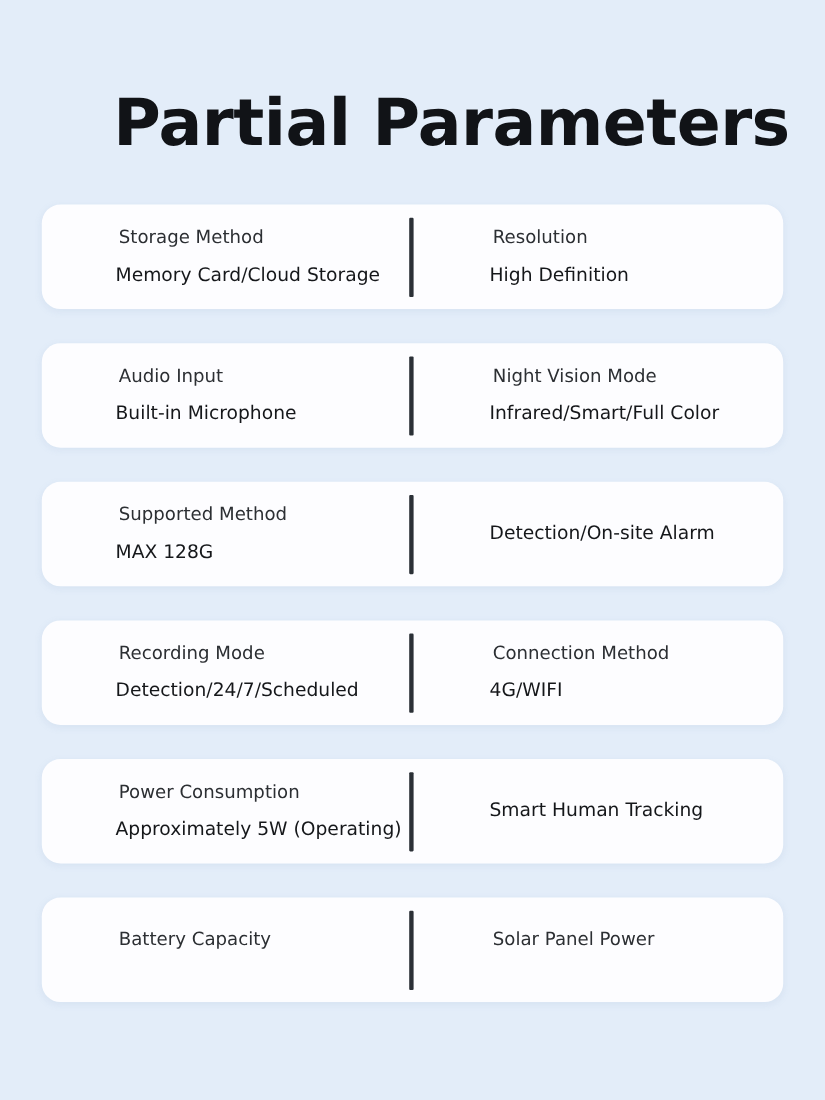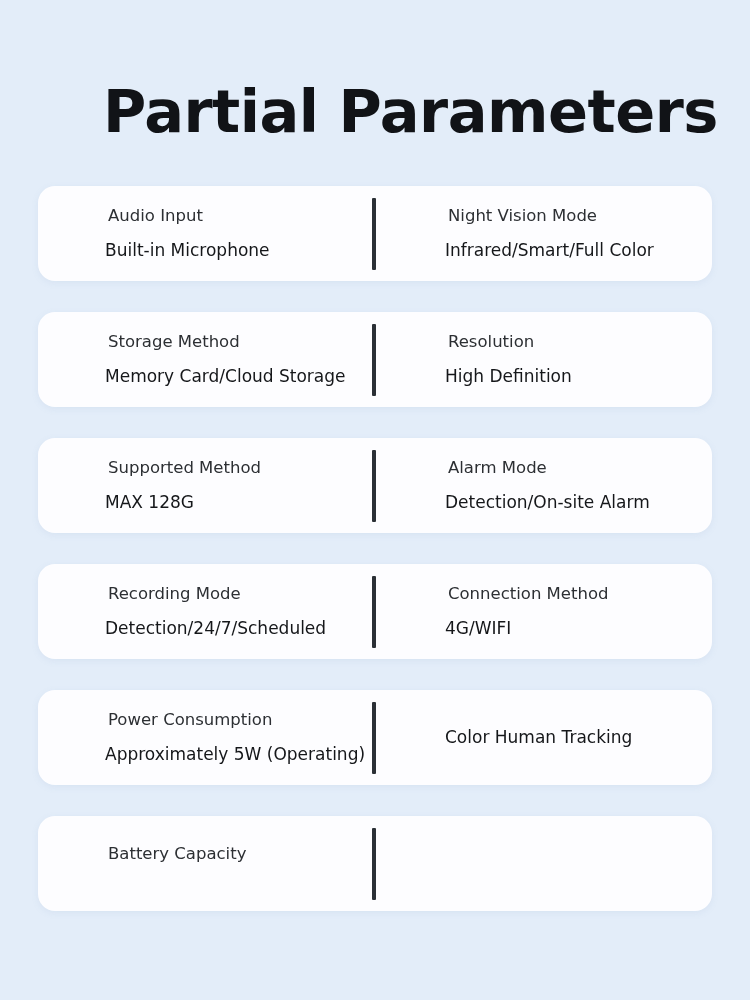--- a/index.html
+++ b/index.html
@@ -118,53 +118,52 @@
 
 <div class="page">
 
   <h1 class="page-title">Partial Parameters</h1>
 
   <div class="spec-list">
 
     <div class="spec-card">
       <div class="card-inner">
         <div class="spec-col left">
+          <div class="spec-label">Storage Method</div>
+          <div class="spec-value">Memory Card/Cloud Storage</div>
+        </div>
+        <div class="spec-col right">
+          <div class="spec-label">Resolution</div>
+          <div class="spec-value">High Definition</div>
+        </div>
+      </div>
+      <div class="card-divider"></div>
+    </div>
+
+    <div class="spec-card">
+      <div class="card-inner">
+        <div class="spec-col left">
           <div class="spec-label">Audio Input</div>
           <div class="spec-value">Built-in Microphone</div>
         </div>
         <div class="spec-col right">
           <div class="spec-label">Night Vision Mode</div>
           <div class="spec-value">Infrared/Smart/Full Color</div>
         </div>
       </div>
       <div class="card-divider"></div>
     </div>
 
     <div class="spec-card">
       <div class="card-inner">
         <div class="spec-col left">
-          <div class="spec-label">Storage Method</div>
-          <div class="spec-value">Memory Card/Cloud Storage</div>
-        </div>
-        <div class="spec-col right">
-          <div class="spec-label">Resolution</div>
-          <div class="spec-value">High Definition</div>
-        </div>
-      </div>
-      <div class="card-divider"></div>
-    </div>
-
-    <div class="spec-card">
-      <div class="card-inner">
-        <div class="spec-col left">
           <div class="spec-label">Supported Method</div>
           <div class="spec-value">MAX 128G</div>
         </div>
         <div class="spec-col right">
-          <div class="spec-label">Alarm Mode</div>
           <div class="spec-value">Detection/On-site Alarm</div>
         </div>
       </div>
       <div class="card-divider"></div>
     </div>
 
     <div class="spec-card">
       <div class="card-inner">
         <div class="spec-col left">
           <div class="spec-label">Recording Mode</div>
@@ -178,31 +177,32 @@
       <div class="card-divider"></div>
     </div>
 
     <div class="spec-card">
       <div class="card-inner">
         <div class="spec-col left">
           <div class="spec-label">Power Consumption</div>
           <div class="spec-value">Approximately 5W (Operating)</div>
         </div>
         <div class="spec-col right">
-          <div class="spec-value">Color Human Tracking</div>
+          <div class="spec-value">Smart Human Tracking</div>
         </div>
       </div>
       <div class="card-divider"></div>
     </div>
 
     <div class="spec-card">
       <div class="card-inner">
         <div class="spec-col left">
           <div class="spec-label">Battery Capacity</div>
         </div>
         <div class="spec-col right">
+          <div class="spec-label">Solar Panel Power</div>
         </div>
       </div>
       <div class="card-divider"></div>
     </div>
 
   </div>
 </div>
 
 </body></html>

